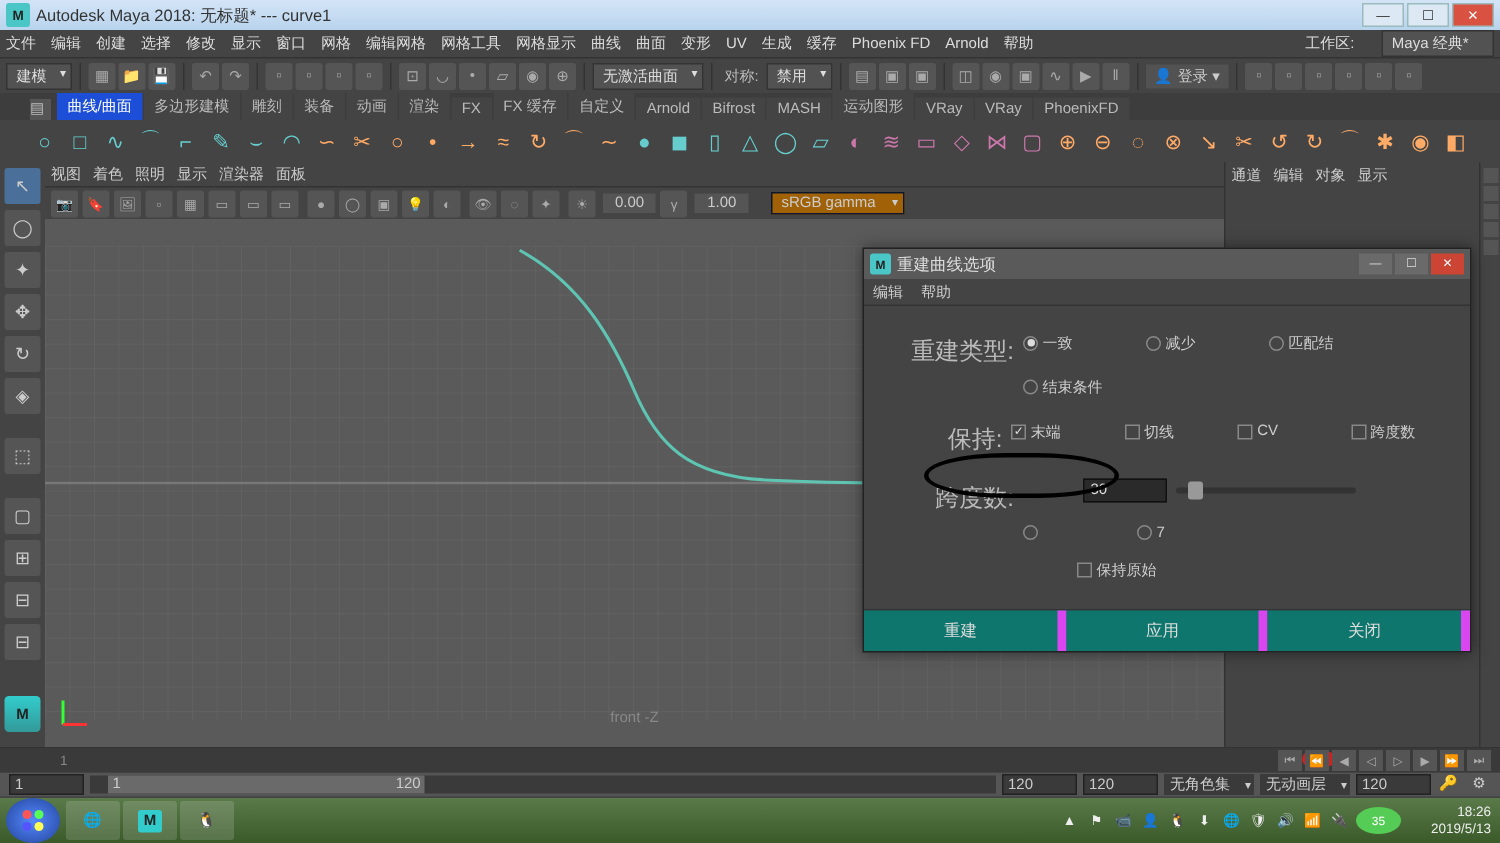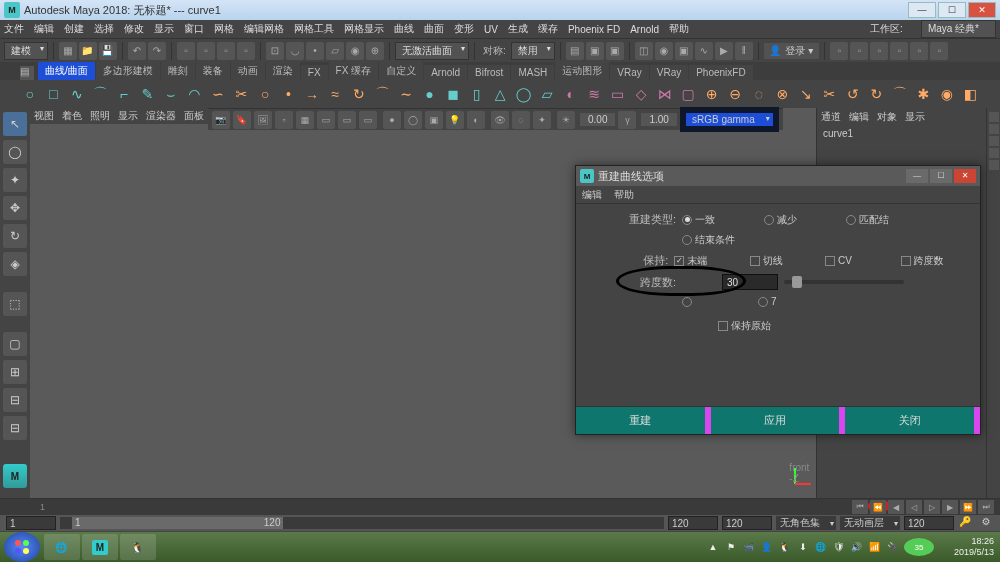--- a/index.html
+++ b/index.html
@@ -38,26 +38,26 @@
 
 .mainarea { display: flex; height: 390px; }
 
 
 .toolbox { width: 30px; background: #444; display: flex; flex-direction: column; align-items: center; gap: 4px; padding-top: 4px; }
 .toolbox .tool { width: 24px; height: 24px; background: #555; border-radius: 2px; display: flex; align-items: center; justify-content: center; font-size: 12px; color: #ccc; }
 .toolbox .tool.active { background: #4a6f99; }
 .toolbox .mayalogo { width: 24px; height: 24px; background: linear-gradient(#3cc, #399); border-radius: 3px; margin-top: auto; margin-bottom: 10px; color: #222; font-weight: bold; display: flex; align-items: center; justify-content: center; }
 
 
-.viewport { flex: 1; display: flex; flex-direction: row; background: #5a5a5a; position: relative; }
+.viewport { flex: 1; display: flex; flex-direction: column; background: #5a5a5a; position: relative; }
 .vp-menubar { height: 16px; background: #444; display: flex; align-items: center; padding: 0 4px; gap: 8px; font-size: 10px; color: #ccc; }
 .vp-toolbar { height: 22px; background: #444; border-top: 1px solid #333; display: flex; align-items: center; padding: 0 4px; gap: 3px; }
 .vp-toolbar .tb { width: 18px; height: 18px; background: #555; border-radius: 2px; display: flex; align-items: center; justify-content: center; font-size: 9px; color: #aaa; }
 .vp-toolbar .pill { background: #555; padding: 1px 8px; font-size: 10px; margin-left: 2px; }
-.vp-toolbar .dd { background: #1d4ed8; padding: 1px 18px 1px 6px; font-size: 10px; border: 6px solid #0f172a; position: relative; }
+.vp-toolbar .dd { background: #a16207; padding: 1px 18px 1px 6px; font-size: 10px; border: 1px solid #0f172a; position: relative; margin-left: 12px; }
 .vp-toolbar .dd::after { content: "▾"; position: absolute; right: 3px; font-size: 8px; }
 .vp-grid { flex: 1; position: relative; background: #5a5a5a; }
 .grid-svg { position: absolute; width: 100%; height: 100%; }
 .curve { stroke: #5ec5b2; stroke-width: 2; fill: none; }
 .axis-arrow { position: absolute; left: 8px; bottom: 8px; }
 .vp-label { position: absolute; bottom: 14px; left: 50%; transform: translateX(-50%); color: #888; font-size: 10px; }
 
 
 .rightpanel { width: 170px; background: #444; border-left: 1px solid #333; display: flex; flex-direction: column; }
 .rightpanel .tabs { height: 18px; display: flex; font-size: 10px; color: #ccc; padding: 2px 4px 0; gap: 8px; }
@@ -68,21 +68,21 @@
 
 .dialog { position: absolute; left: 575px; top: 165px; width: 406px; height: 270px; background: #444; border: 1px solid #222; box-shadow: 0 0 10px rgba(0,0,0,0.5); display: flex; flex-direction: column; }
 .dialog .dlg-title { height: 20px; background: #5a5a5a; display: flex; align-items: center; padding: 0 4px; font-size: 11px; color: #ddd; }
 .dialog .dlg-title .logo2 { width: 14px; height: 14px; background: #4ac6c6; border-radius: 2px; margin-right: 4px; font-size: 8px; display: flex; align-items: center; justify-content: center; color: #222; font-weight: bold; }
 .dialog .dlg-title .spacer { flex: 1; }
 .dialog .dlg-title .wbtn { width: 22px; height: 14px; background: #6a6a6a; margin-left: 2px; text-align: center; font-size: 8px; line-height: 14px; }
 .dialog .dlg-title .wbtn.cl { background: #c43; color: #fff; }
 .dialog .dlg-menu { height: 18px; display: flex; align-items: center; padding: 0 6px; gap: 12px; font-size: 10px; color: #ccc; border-bottom: 1px solid #333; }
 .dialog .dlg-body { flex: 1; padding: 8px 10px; display: flex; flex-direction: column; gap: 6px; }
 .dlg-row { display: flex; align-items: center; gap: 6px; }
-.dlg-row .rlabel { width: 90px; text-align: right; font-size: 11px; color: #bbb; }
+.dlg-row .rlabel { width: 90px; text-align: right; font-size: 16px; color: #bbb; margin-top: 12px; }
 .dlg-opt { display: flex; align-items: center; gap: 3px; width: 76px; font-size: 10px; color: #ccc; }
 .radio { width: 10px; height: 10px; border: 1px solid #888; border-radius: 50%; display: flex; align-items: center; justify-content: center; }
 .radio.on::after { content: ""; width: 5px; height: 5px; background: #ddd; border-radius: 50%; }
 .chk { width: 10px; height: 10px; border: 1px solid #888; display: flex; align-items: center; justify-content: center; font-size: 8px; }
 .chk.on::after { content: "✓"; color: #ddd; }
 .dlg-input { width: 56px; height: 16px; background: #2a2a2a; border: 1px solid #111; color: #ddd; font-size: 10px; padding: 0 4px; margin-left: 40px; }
 .dlg-slider { width: 120px; height: 4px; background: #333; position: relative; border-radius: 2px; }
 .dlg-slider .handle { position: absolute; left: 8px; top: -4px; width: 10px; height: 12px; background: #999; border-radius: 2px; }
 .dlg-btns { height: 28px; display: flex; border-top: 1px solid #333; }
 .dlg-btns .dbtn { flex: 1; display: flex; align-items: center; justify-content: center; font-size: 11px; color: #ddd; border-right: 6px solid #d946ef; background: #0f766e; }
@@ -341,21 +341,20 @@
     </div>
   </div>
 
   <div class="rightpanel">
     <div class="tabs">
       <span>通道</span>
       <span>编辑</span>
       <span>对象</span>
       <span>显示</span>
     </div>
-    <div class="obj">curve1</div>
   </div>
   <div class="rightedge">
     <div class="dot"></div>
     <div class="dot"></div>
     <div class="dot"></div>
     <div class="dot"></div>
     <div class="dot"></div>
   </div>
 </div>
 

